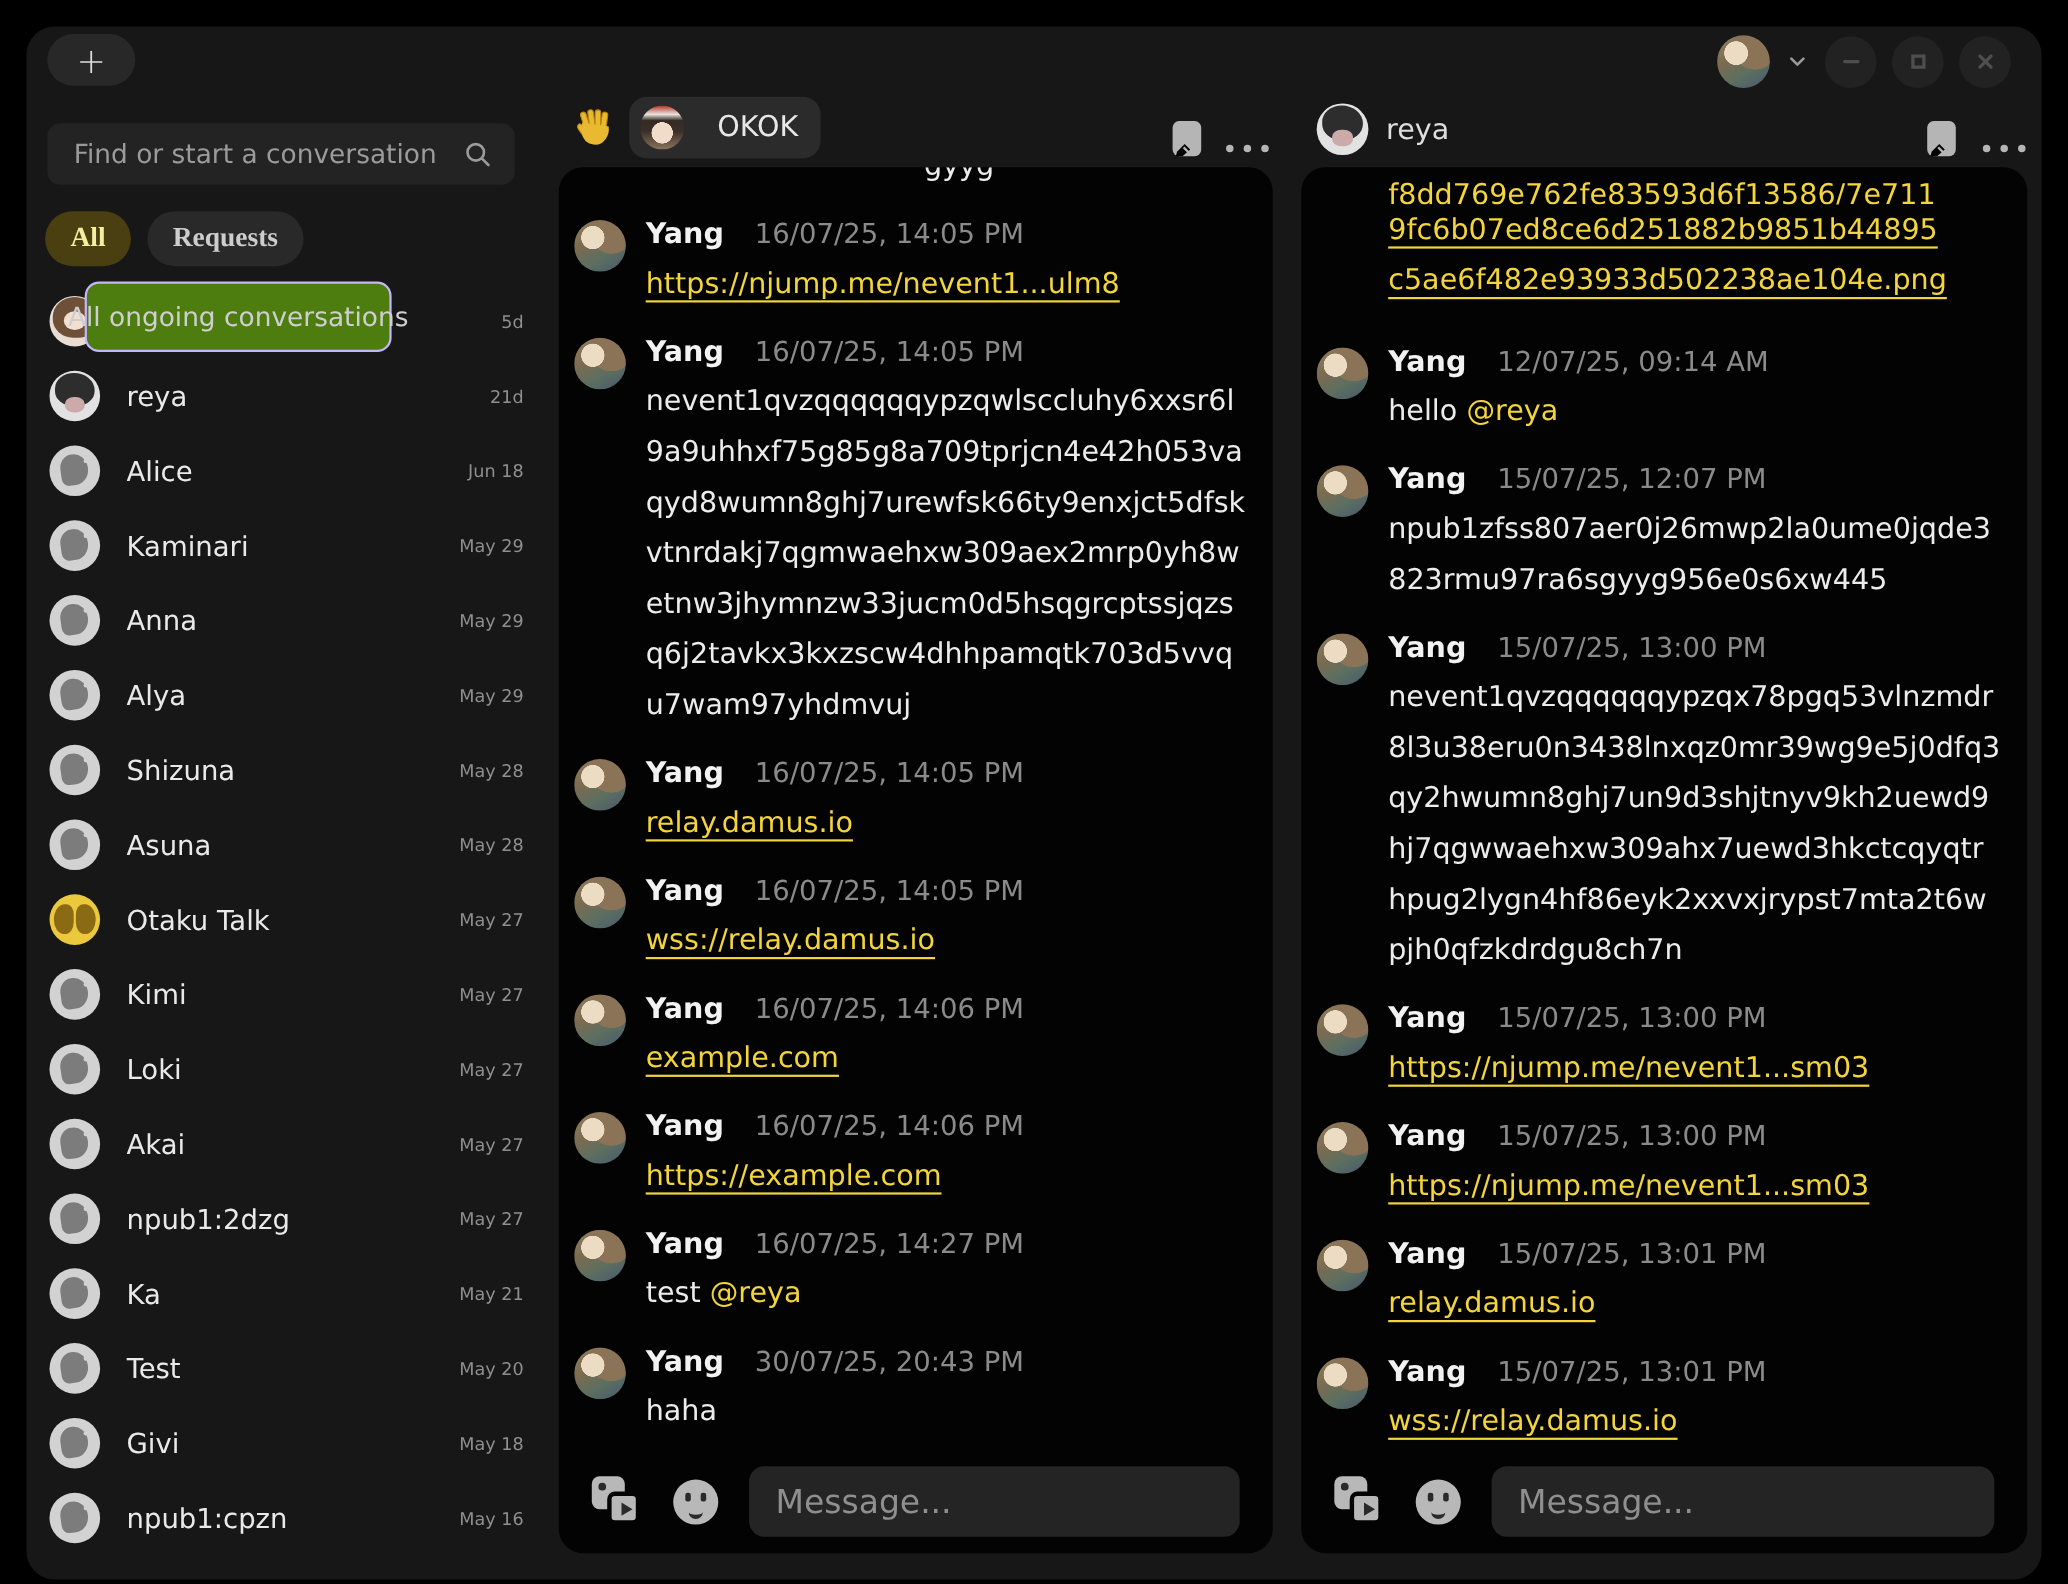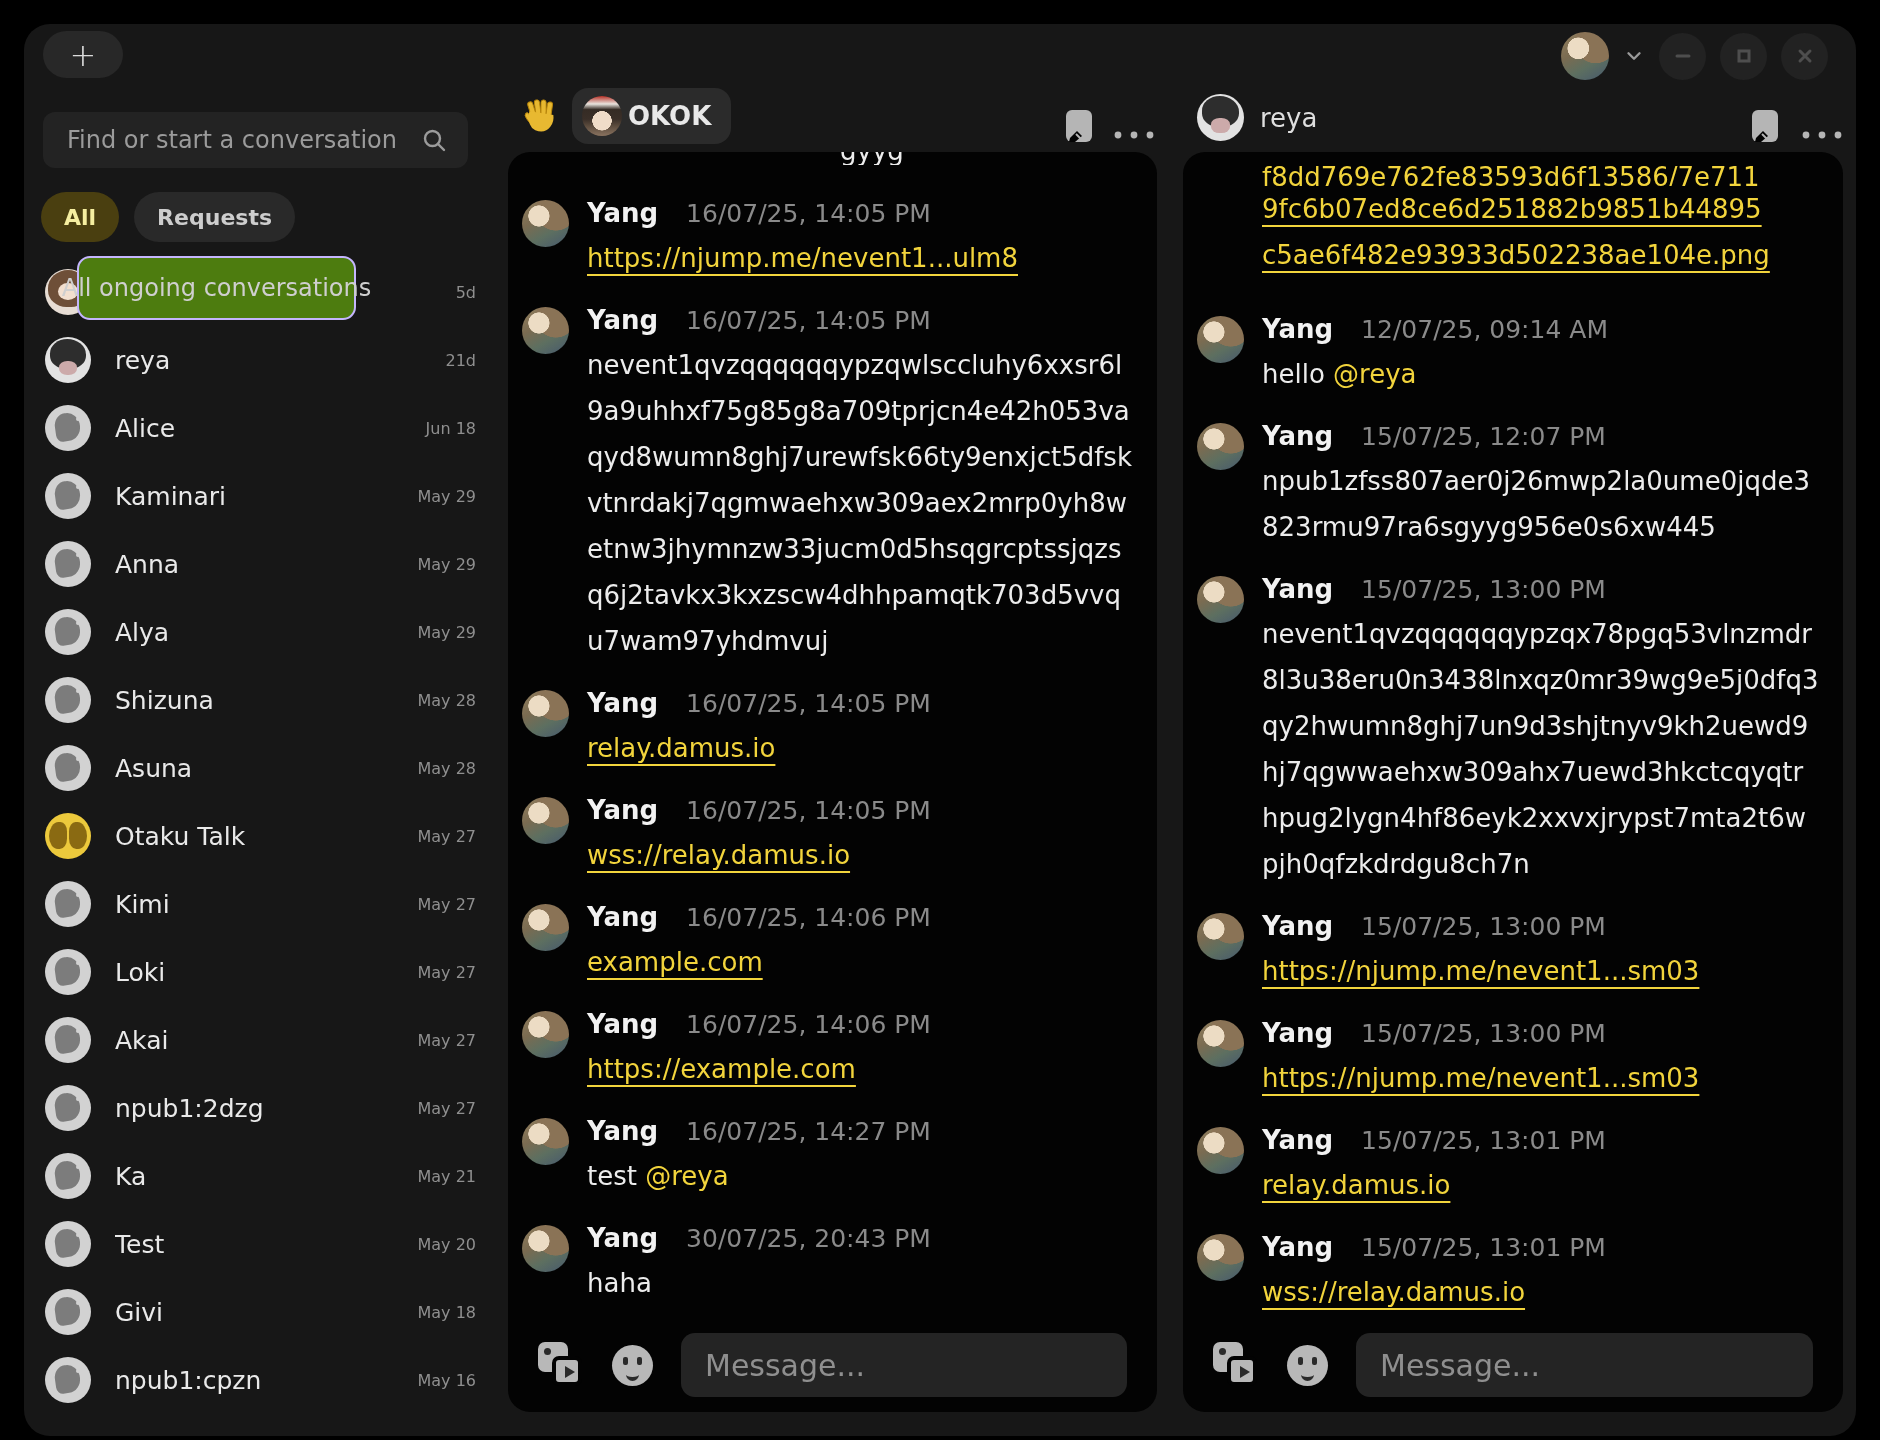--- a/index.html
+++ b/index.html
@@ -55,41 +55,41 @@
   .search-box { position:absolute; left:19px; top:88px; width:425px; height:56px;
                 background:#232323; border-radius:12px; display:flex; align-items:center; }
   .search-box input { flex:1; background:transparent; border:none; outline:none;
                 color:#86efac; font-size:24px; padding:0 0 0 24px;
                 font-family:"DejaVu Sans", sans-serif; }
   .search-box input::placeholder { color:#9b9b9b; }
   .search-ic { margin-right:20px; flex:none; }
 
   .tabs { position:absolute; left:17px; top:168px; display:flex; gap:15px; }
   .tab { height:50px; border-radius:25px; display:flex; align-items:center;
-         padding:0 23px; font-size:22px; font-weight:bold; }
+         padding:0 23px; font-size:25px; font-weight:bold;font-family:Liberation Serif, serif; }
   .tab.active { background:#4a3f10; color:#f5eea0; }
   .tab.idle { background:#292929; color:#cdcdcd; }
 
   .conv-list { position:absolute; left:17px; top:234px; width:437px; }
   .conv { height:68px; display:flex; align-items:center; }
   .conv .avatar { width:46px; height:46px; margin-left:4px; }
   .conv-name { margin-left:24px; font-size:25px; color:#e9e9e9; flex:1;
                white-space:nowrap; overflow:hidden; }
   .conv-date { font-size:16px; color:#8f8f8f; margin-right:2px; }
 
   .tooltip { position:absolute; left:53px; top:232px; width:279px; height:64px;
              background:#4d7c0f; border:2px solid #c4b5fd; border-radius:13px;
              display:flex; align-items:center; justify-content:center;
              font-size:24px; color:#cfcfcf; z-index:5; white-space:nowrap; }
 
   
   .wave { position:absolute; left:498px; top:74px; width:38px; height:38px; }
   .peer-pill { position:absolute; left:548px; top:64px; height:56px;
                background:#2b2b2b; border-radius:16px; display:flex;
-               align-items:center; padding:0 20px 0 10px; gap:6px;font-weight:bold; }
+               align-items:center; padding:0 20px 0 10px; gap:30px; }
   .peer-pill .avatar { width:40px; height:40px; }
   .peer-pill span { color:#e8e8e8; font-size:26px; }
   .hdr-ic { position:absolute; }
   .reya-hdr { position:absolute; left:1173px; top:70px; display:flex;
               align-items:center; gap:16px; }
   .reya-hdr .avatar { width:47px; height:47px; }
   .reya-hdr span { color:#dedede; font-size:26px; }
 
   
   .panel { position:absolute; top:128px; height:1260px; background:#030303;

